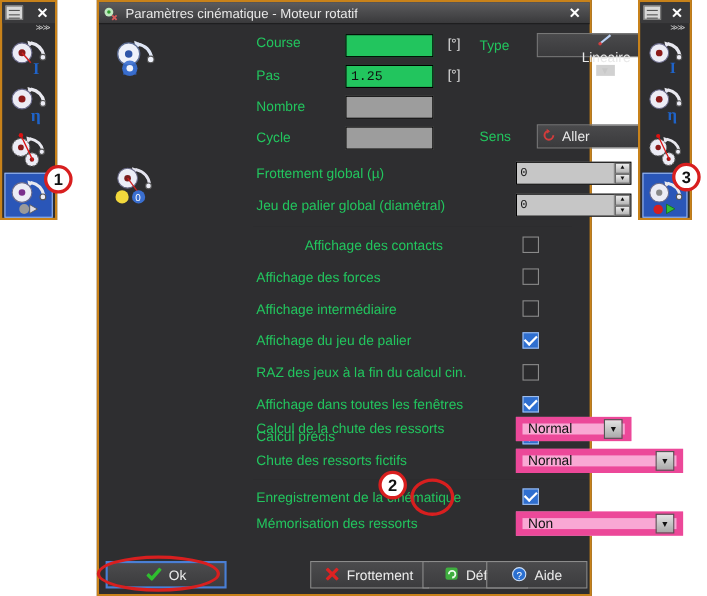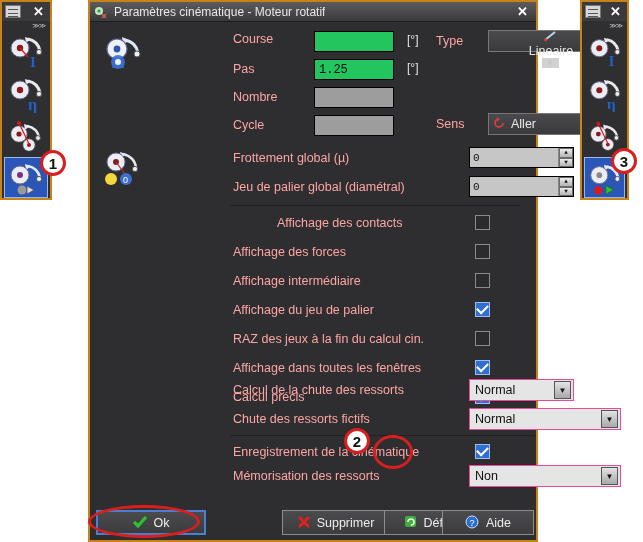--- a/index.html
+++ b/index.html
@@ -114,40 +114,40 @@
     color: #e8e8e8; font-size: 12px; margin-left: 6px;
     white-space: nowrap; overflow: hidden;
   }
   #titlebar .title-close {
     margin-left: auto; color: #ffffff; font-size: 13px;
     font-weight: bold; padding-right: 4px;
   }
 
   
   .row { position: absolute; display: flex; align-items: center; }
-  .lbl { color: #fca5a5; font-size: 12.5px; white-space: nowrap; }
+  .lbl { color: #22c55e; font-size: 12.5px; white-space: nowrap; }
   .unit { color: #e3e3e3; font-size: 12px; margin-left: 6px; }
 
   .field {
     background: #c0c0c0;
     border: 1px solid #000;
     height: 21px;
     color: #111;
     font-size: 12px;
     font-family: "Liberation Mono", monospace;
     padding: 0 4px;
     display: flex; align-items: center;
   }
   .field.empty-dark { background: #9d9d9d; }
   .field.empty-light { background: #22c55e; }
 
   .combo {
     height: 22px;
-    background: #e5e5e5;
-    border: 1px solid #ec4899;
+    background: #f9a8d4;
+    border: 6px solid #ec4899;
     display: flex; align-items: center;
     color: #111; font-size: 12.5px;
     position: relative;
   }
   .combo.dark {
     background: linear-gradient(to bottom,#4a4a4c,#3a3a3c);
     color: #e8e8e8;
     border: 1px solid #777;
   }
   .combo .cb-ico { width: 20px; text-align: center; font-size: 11px; }
@@ -436,21 +436,21 @@
             </svg>
         </span>
         <span>Ok</span>
       </div>
       <div class="btn" style="left:192px; width:108px;">
         <span class="b-ico">
           <svg width="12" height="12" viewBox="0 0 12 12">
               <path d="M1 1 L11 11 M11 1 L1 11" stroke="#d22" stroke-width="3"></path>
             </svg>
         </span>
-        <span>Supprimer</span>
+        <span>Frottement</span>
       </div>
       <div class="btn" style="left:294px; width:96px;">
         <span class="b-ico">
           <svg width="13" height="13" viewBox="0 0 13 13">
               <rect x="1" y="1" width="11" height="11" rx="2" fill="#3fae3f"></rect>
               <path d="M4 7 a3 3 0 1 1 3 3" stroke="#eafaea" stroke-width="1.6" fill="none"></path>
             </svg>
         </span>
         <span>Défaut</span>
       </div>

